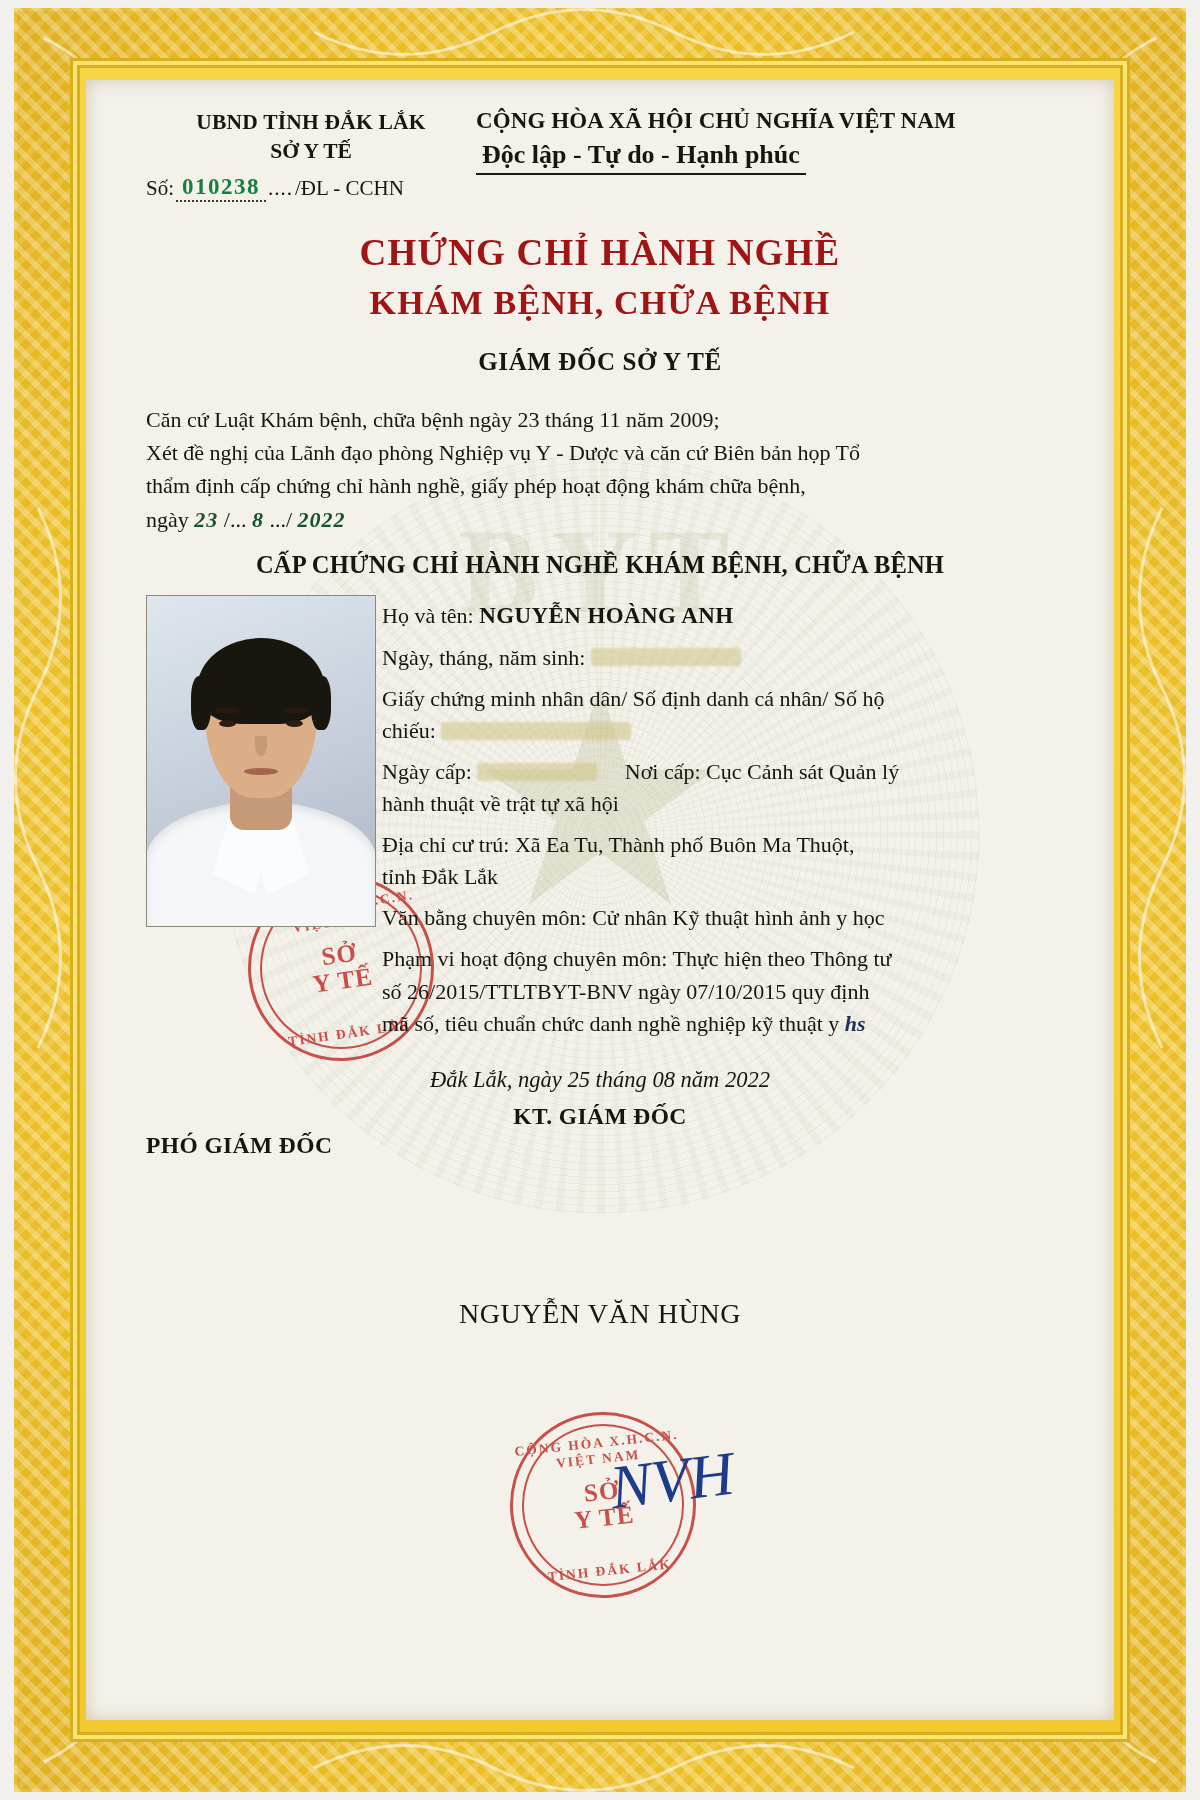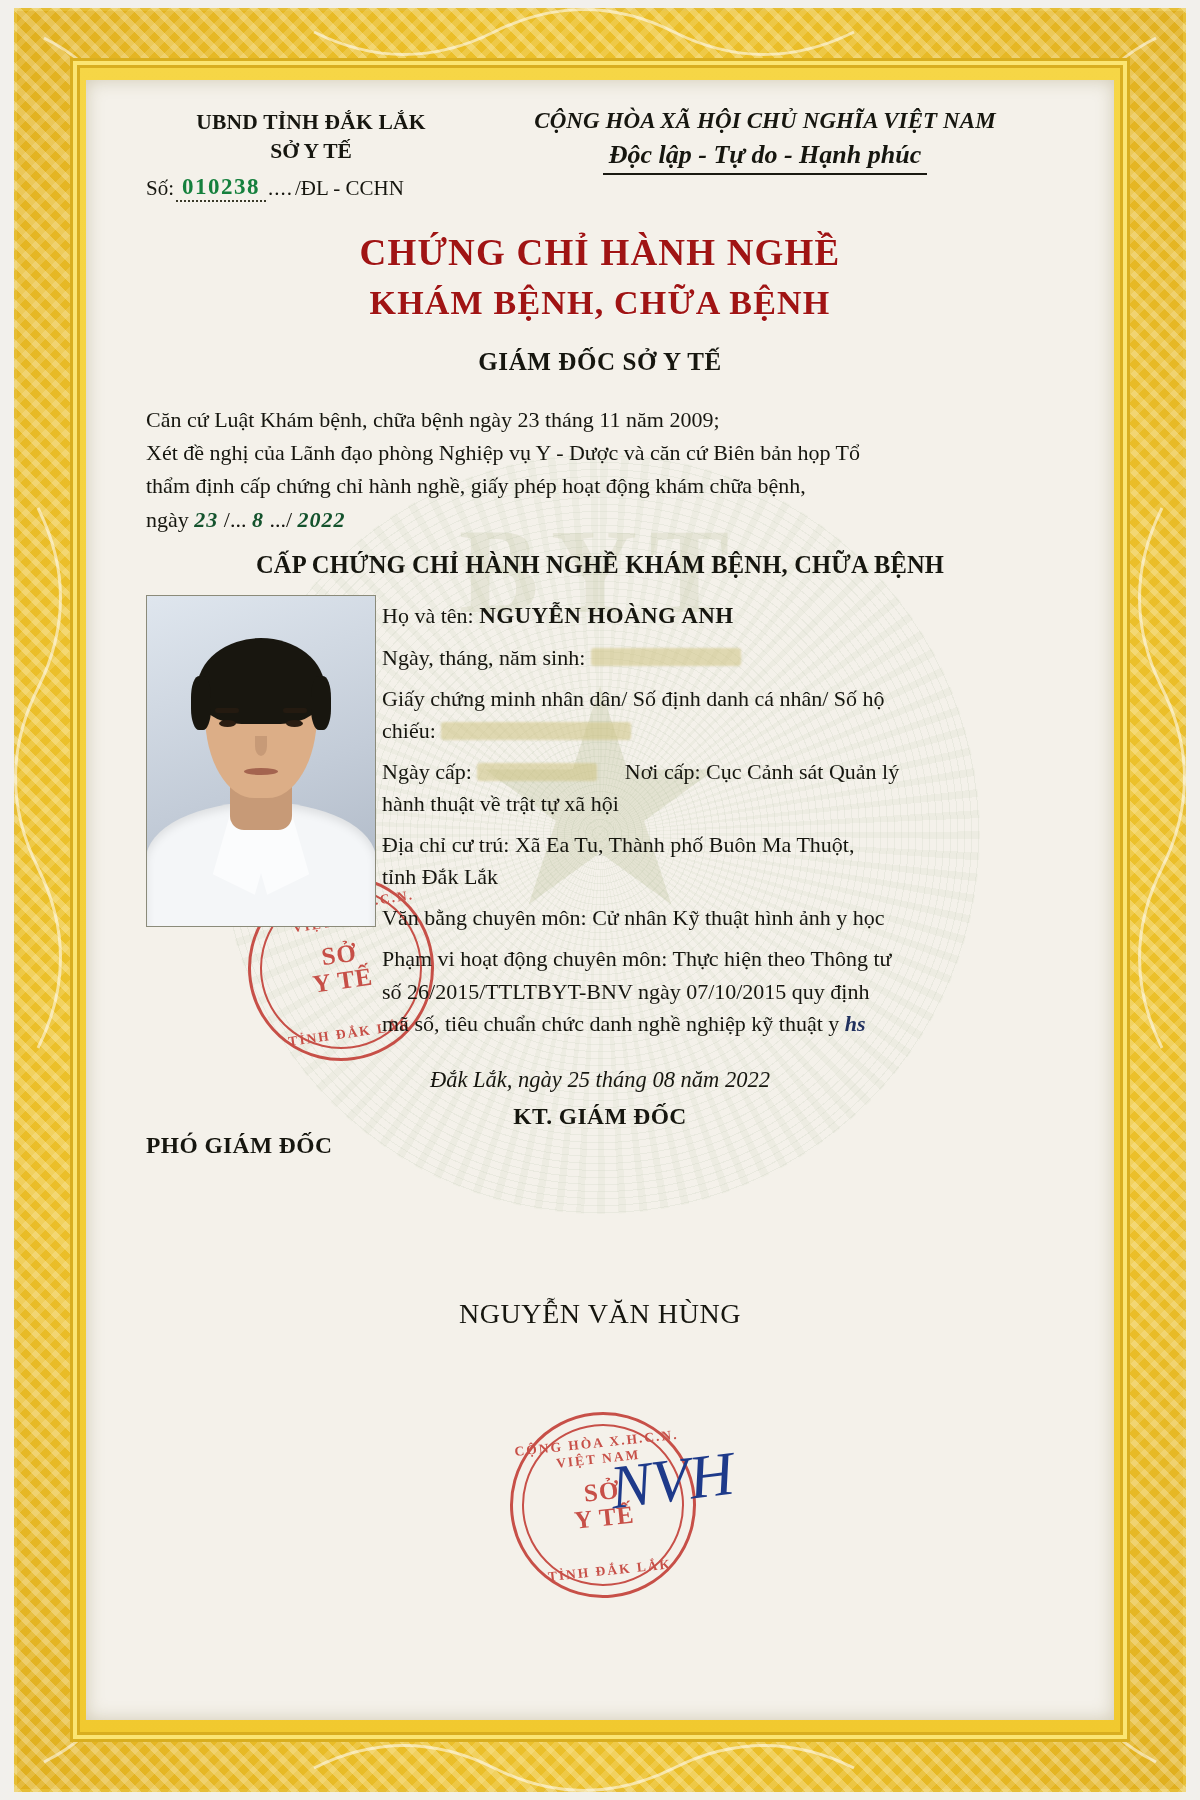--- a/index.html
+++ b/index.html
@@ -118,23 +118,21 @@
     font-weight: bold;
     letter-spacing: .2px;
   }
   .head-left .l2 {
     font-size: 21.5px;
     font-weight: bold;
     margin-top: 4px;
   }
   .head-right {
     flex: 1;
-    text-align: center;
     padding-top: 2px;
-    font-style: italic;
   }
   .head-right .r1 {
     font-size: 23px;
     font-weight: bold;
     letter-spacing: .1px;
   }
   .head-right .r2 {
     font-size: 26px;
     font-weight: bold;
     margin-top: 6px;

